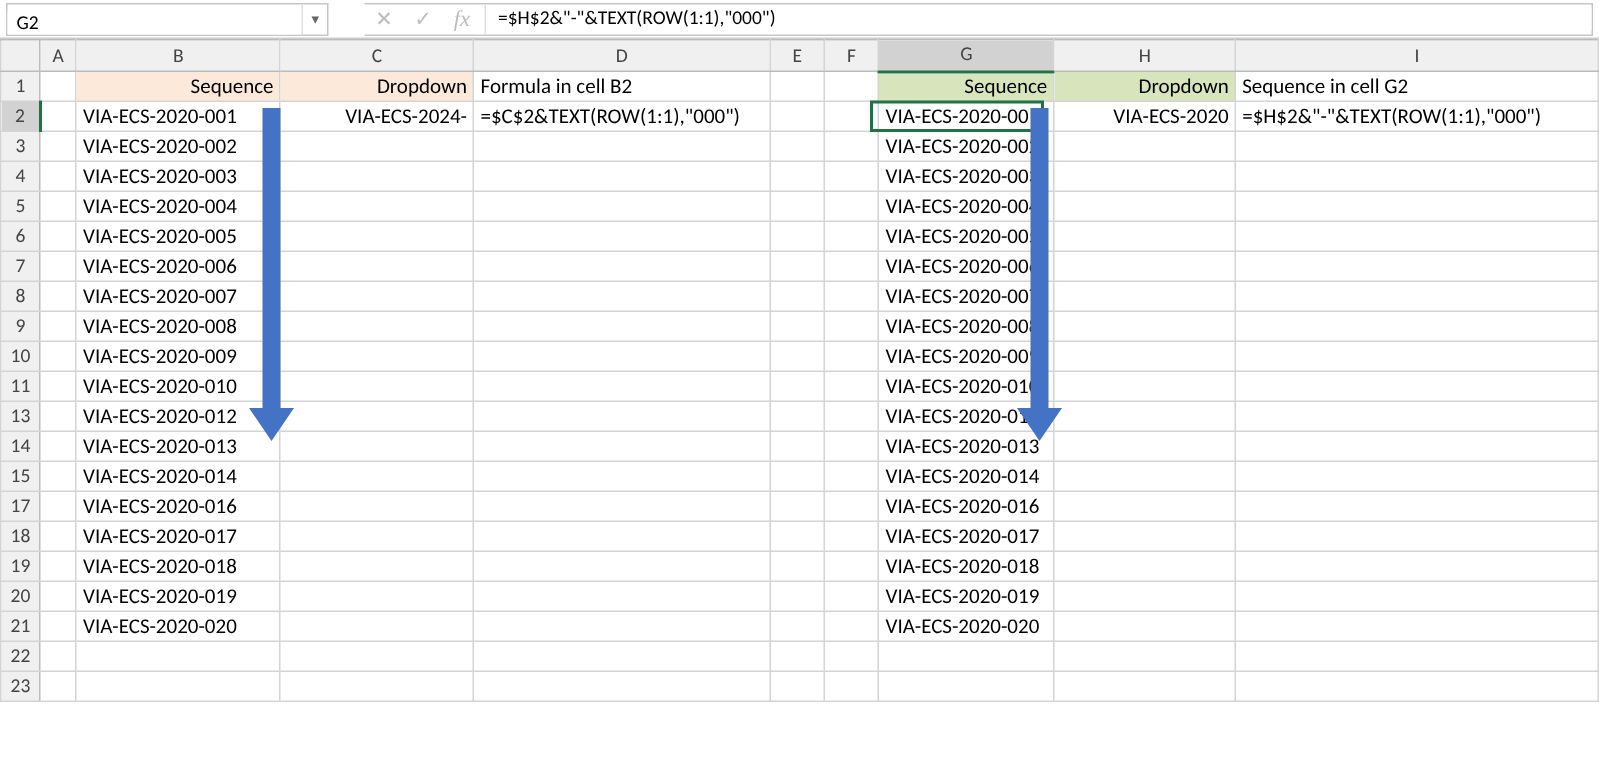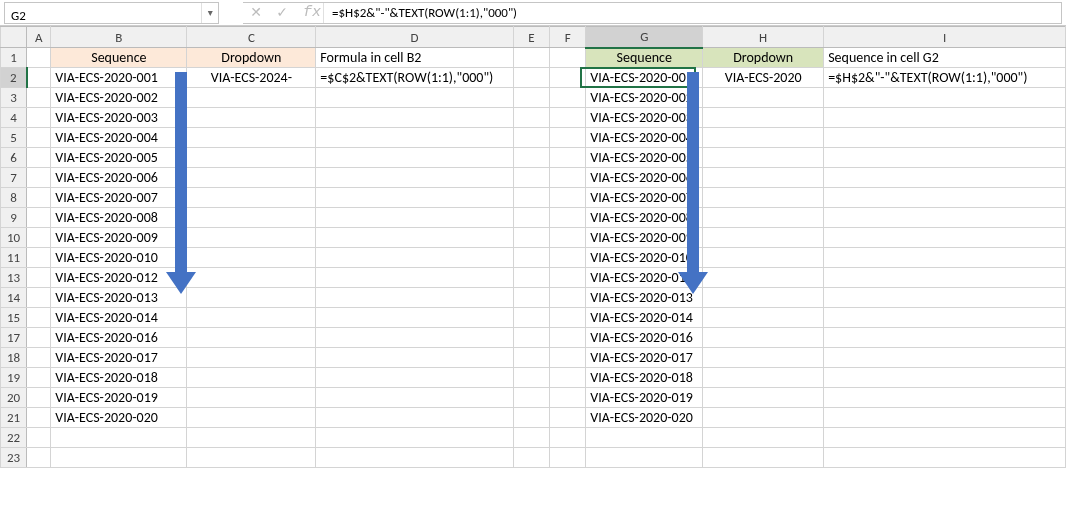--- a/index.html
+++ b/index.html
@@ -5,21 +5,21 @@
   * { box-sizing: border-box; margin: 0; padding: 0; }
   body { font-family: Calibri, Arial, sans-serif; font-size: 14px; background: #fff; color: #000; user-select: none; }
 
   
   .fbar { display: flex; align-items: center; height: 26px; border-bottom: 1px solid #ccc; background: #fff; padding: 2px 4px; gap: 0; }
   .namebox-wrap { position: relative; width: 215px; display:flex; align-items:flex-end; border:1px solid #c5c5c5; background:#fff; height:22px; }
   .namebox { border:none; outline:none; width: 100%; padding: 0 6px; font-size: 13px; font-family: inherit; }
   .namebox-dd { width:18px; text-align:center; color:#666; font-size:10px; border-left:1px solid #e0e0e0; line-height:20px; }
   .fb-spacer { width: 24px; }
   .fb-btn { width: 26px; text-align:center; color:#b0b0b0; font-size:14px; line-height:22px; }
-  .fb-btn.fx { font-style: italic; font-family: Liberation Mono, monospace; color:#444; font-size:15px;text-align:right; }
+  .fb-btn.fx { font-style: italic; font-family: Liberation Serif, serif; color:#444; font-size:15px; }
   .fb-sep { width:1px; height:20px; background:#e0e0e0; margin: 0 2px;}
   .formula-wrap { flex:1; display:flex; align-items:center; border:1px solid #c5c5c5; border-left:none; height:22px; background:#fff;}
   .formula-wrap .fb-btn { color:#bcbcbc; }
   .formula-wrap input { flex:1; border:none; outline:none; font-size:13px; font-family:inherit; padding:0 6px; }
 
   
   .grid-wrap { position: relative; overflow:hidden; width:1066px; }
   table.grid { border-collapse: collapse; table-layout: fixed; width: 1066px; }
   table.grid th, table.grid td { border: 1px solid #d4d4d4; height: 20px; padding: 0 4px; font-size: 14px; font-weight: normal; white-space: nowrap; overflow:hidden; }
   table.grid thead th { background: #f0f0f0; color:#444; text-align:center; font-weight:normal; border-top:1px solid #bbb; border-bottom:1px solid #bbb; height:21px; font-size:13px;}
@@ -37,21 +37,21 @@
   .c-E { width:36px; }
   .c-F { width:36px; }
   .c-G { width:116px; }
   .c-H { width:120px; }
   .c-I { width:240px; }
 
   .hdrcell { font-weight: bold; text-align:center; }
   .hdr-yellow { background:#fde9d9; }
   .hdr-green { background:#d8e4bc; }
   .left { text-align:left; }
-  .center { text-align:center; }
+  .center { text-align:right; }
 
   
   .active-cell { position:absolute; border:2px solid #217346; pointer-events:none; }
   .active-cell .handle { position:absolute; right:-4px; bottom:-4px; width:6px; height:6px; background:#217346; border:1px solid #fff;}
 
   
   .arrow { position:absolute; pointer-events:none; }
   .arrow .shaft { position:absolute; left:6px; top:0; width:12px; background:#4472c4; }
   .arrow .head { position:absolute; left:-3px; width:0; height:0; border-left:15px solid transparent; border-right:15px solid transparent; border-top:22px solid #4472c4; }
 </style>

